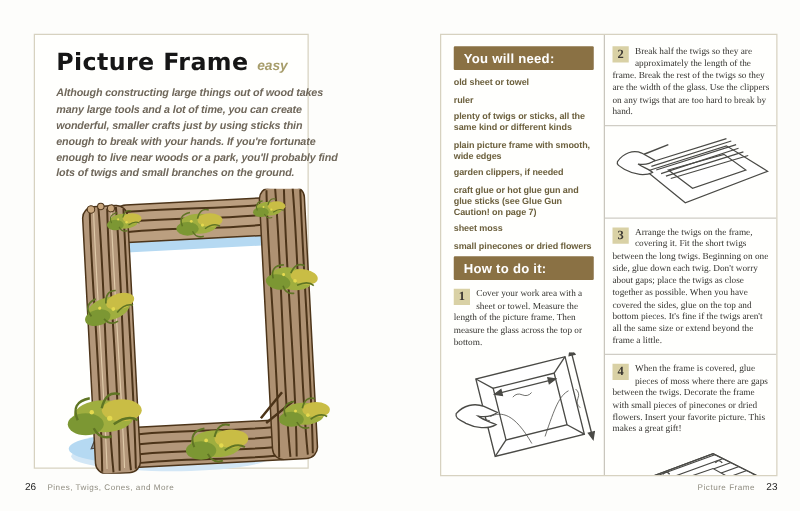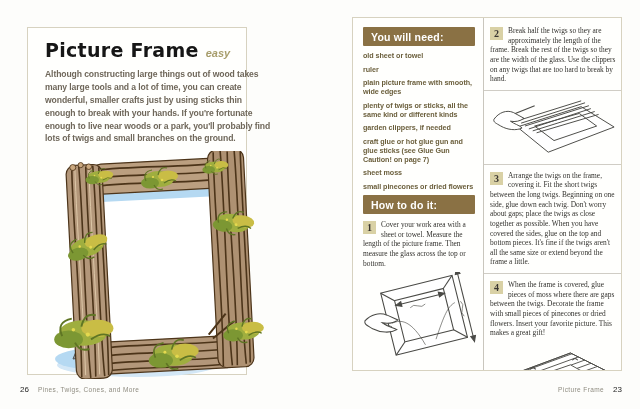--- a/index.html
+++ b/index.html
@@ -4,35 +4,35 @@
 <style>
   * { margin:0; padding:0; box-sizing:border-box; }
   html,body { width:640px; height:409px; background:#fdfdfb; overflow:hidden; }
   body { position:relative; font-family:"Liberation Sans", sans-serif; }
 
   .page-box {
     position:absolute; background:#fffffd;
     border:1px solid var(--page-border, #d7d2c0);
   }
   #left-box  { left:27px; top:27px; width:220px; height:348px; padding:11px 16px 0 17px; }
-  #right-box { left:352px; top:17px; width:270px; height:354px; display:flex; overflow:hidden; }
+  #right-box { left:352px; top:27px; width:270px; height:354px; display:flex; overflow:hidden; }
 
   
   .title-row { white-space:nowrap; }
   .craft-title {
     font-family:"DejaVu Sans", sans-serif; font-weight:800; font-size:19px;
     letter-spacing:0.3px; color:#161616; display:inline;
   }
   .easy-tag {
     font-size:11px; font-style:italic; font-weight:700;
     color:var(--easy-olive, #a79d6b); margin-left:7px;
   }
   .intro {
     margin-top:7px; width:226px; font-size:8.6px; line-height:1.5;
-    font-weight:600; color:var(--body-olive, #6f675a); letter-spacing:-0.1px;
+    font-weight:600; color:var(--body-olive, #6f675a); letter-spacing:-0.1px;font-style:italic;
   }
   .main-illo { margin:6px 0 0 2px; }
 
   
   .col-a { width:131px; border-right:1px solid #c9c6bd; padding:9px 8px 0 10px; }
   .col-b { flex:1; padding:8px 7px 0 6px; }
 
   .sec-hdr {
     background:var(--accent-brown, #8a7144); color:#ffffff;
     font-size:10.5px; font-weight:700; letter-spacing:0.2px;
@@ -121,22 +121,22 @@
   </svg>
 </div>
 
 <div id="right-box" class="page-box">
 
   <div class="col-a">
     <div class="sec-hdr">You will need:</div>
     <ul class="need-list">
       <li>old sheet or towel</li>
       <li>ruler</li>
+      <li>plenty of twigs or sticks, all the same kind or different kinds</li>
       <li>plain picture frame with smooth, wide edges</li>
-      <li>plenty of twigs or sticks, all the same kind or different kinds</li>
       <li>garden clippers, if needed</li>
       <li>craft glue or hot glue gun and glue sticks (see Glue Gun Caution! on page 7)</li>
       <li>sheet moss</li>
       <li>small pinecones or dried flowers</li>
     </ul>
 
     <div class="sec-hdr howto-hdr">How to do it:</div>
 
     <div class="step">
       <span class="step-num">1</span><span>Cover your work area with a sheet or towel. Measure the length of the picture frame. Then measure the glass across the top or bottom.</span>

